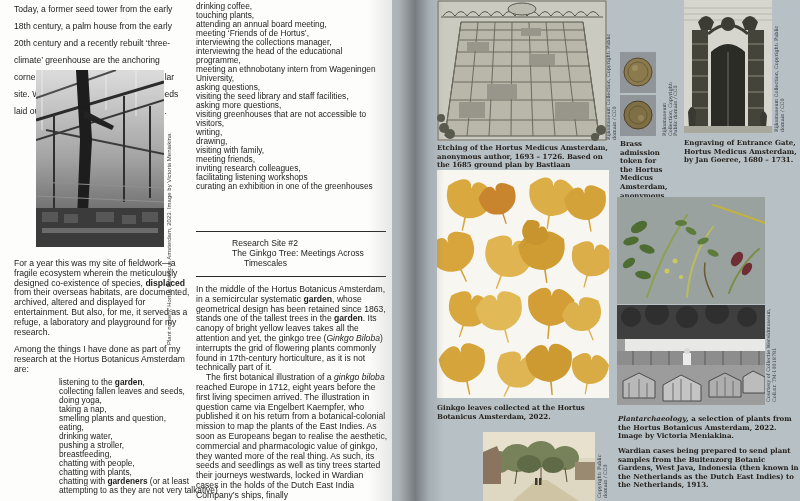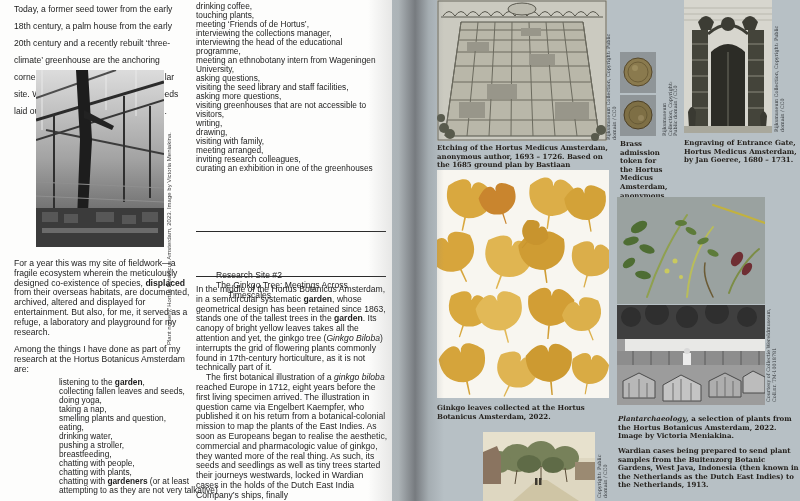--- a/index.html
+++ b/index.html
@@ -101,39 +101,41 @@
         <div class="list-line">pushing a stroller,</div>
         <div class="list-line">breastfeeding,</div>
         <div class="list-line">chatting with people,</div>
         <div class="list-line">chatting with plants,</div>
         <div class="list-line">chatting with <b>gardeners</b> (or at least attempting to as they are not very talkative)</div>
       </div>
 
     <div class="abs" style="left:196px;top:2px;width:192px;">
         <div class="list-line">drinking coffee,</div>
         <div class="list-line">touching plants,</div>
+        <div class="list-line">attending an annual board meeting,</div>
         <div class="list-line">meeting ‘Friends of de Hortus’,</div>
         <div class="list-line">interviewing the collections manager,</div>
         <div class="list-line">interviewing the head of the educational programme,</div>
         <div class="list-line">meeting an ethnobotany intern from Wageningen University,</div>
         <div class="list-line">asking questions,</div>
         <div class="list-line">visiting the seed library and staff facilities,</div>
         <div class="list-line">asking more questions,</div>
         <div class="list-line">visiting greenhouses that are not accessible to visitors,</div>
         <div class="list-line">writing,</div>
         <div class="list-line">drawing,</div>
         <div class="list-line">visiting with family,</div>
-        <div class="list-line">meeting arranged,</div>
+        <div class="list-line">meeting friends,</div>
         <div class="list-line">inviting research colleagues,</div>
+        <div class="list-line">facilitating listening workshops</div>
         <div class="list-line">curating an exhibition in one of the greenhouses</div>
       </div>
 
     <div class="abs rule" style="left:196px;top:231px;width:190px;"></div>
 
-    <div class="abs site-heading" style="left:216px;top:239px;width:150px;margin-top:32px;">
+    <div class="abs site-heading" style="left:232px;top:239px;width:150px;">
       <div>Research Site #2</div>
       <div class="site-title">The Ginkgo Tree: Meetings Across Timescales</div>
     </div>
 
     <div class="abs rule" style="left:196px;top:276px;width:190px;"></div>
 
     <div class="abs" style="left:196px;top:285px;width:192px;height:216px;overflow:hidden;">
       <p class="body">In the middle of the Hortus Botanicus Amsterdam, in a semicircular systematic <b>garden</b>, whose geometrical design has been retained since 1863, stands one of the tallest trees in the <b>garden</b>. Its canopy of bright yellow leaves takes all the attention and yet, the ginkgo tree (<i>Ginkgo Biloba</i>) interrupts the grid of flowering plants commonly found in 17th-century horticulture, as it is not technically part of it.</p>
       <p class="body indent">The first botanical illustration of a <i>ginkgo biloba</i> reached Europe in 1712, eight years before the first living specimen arrived. The illustration in question came via Engelbert Kaempfer, who published it on his return from a botanical-colonial mission to map the plants of the East Indies. As soon as Europeans began to realise the aesthetic, commercial and pharmacologic value of ginkgo, they wanted more of the real thing. As such, its seeds and seedlings as well as tiny trees started their journeys westwards, locked in Wardian cases in the holds of the Dutch East India Company’s ships, finally</p>
     </div>

